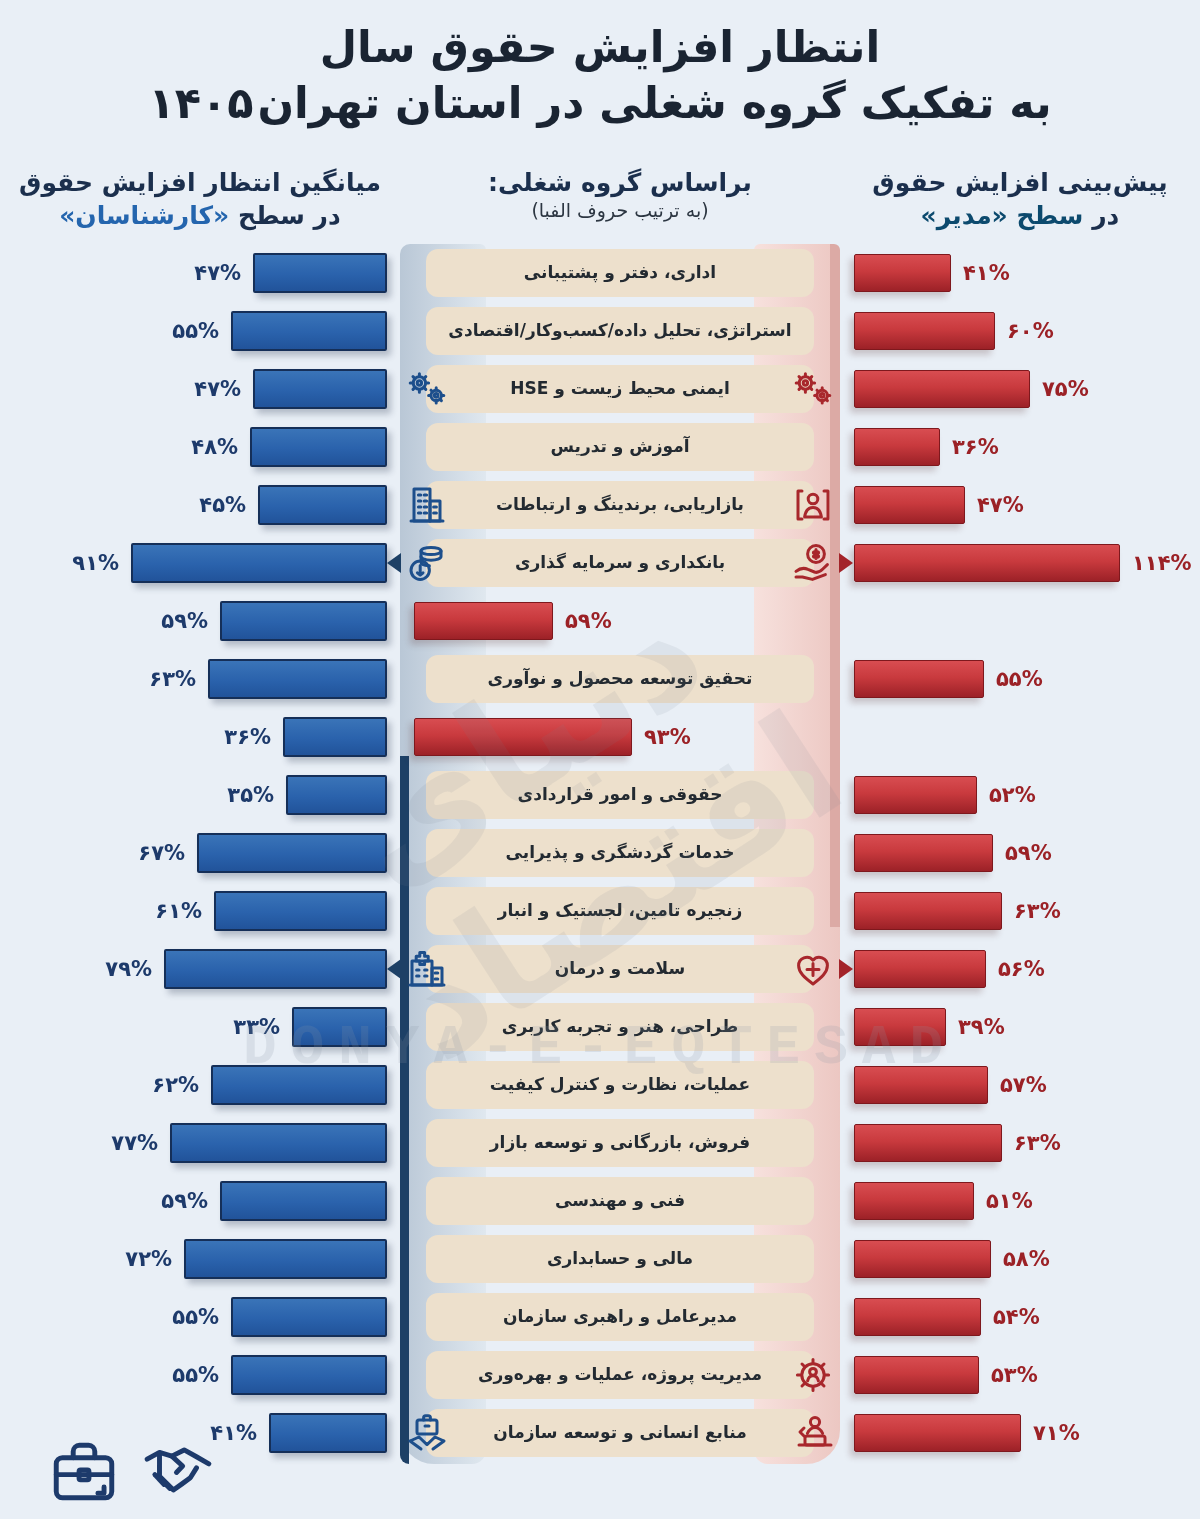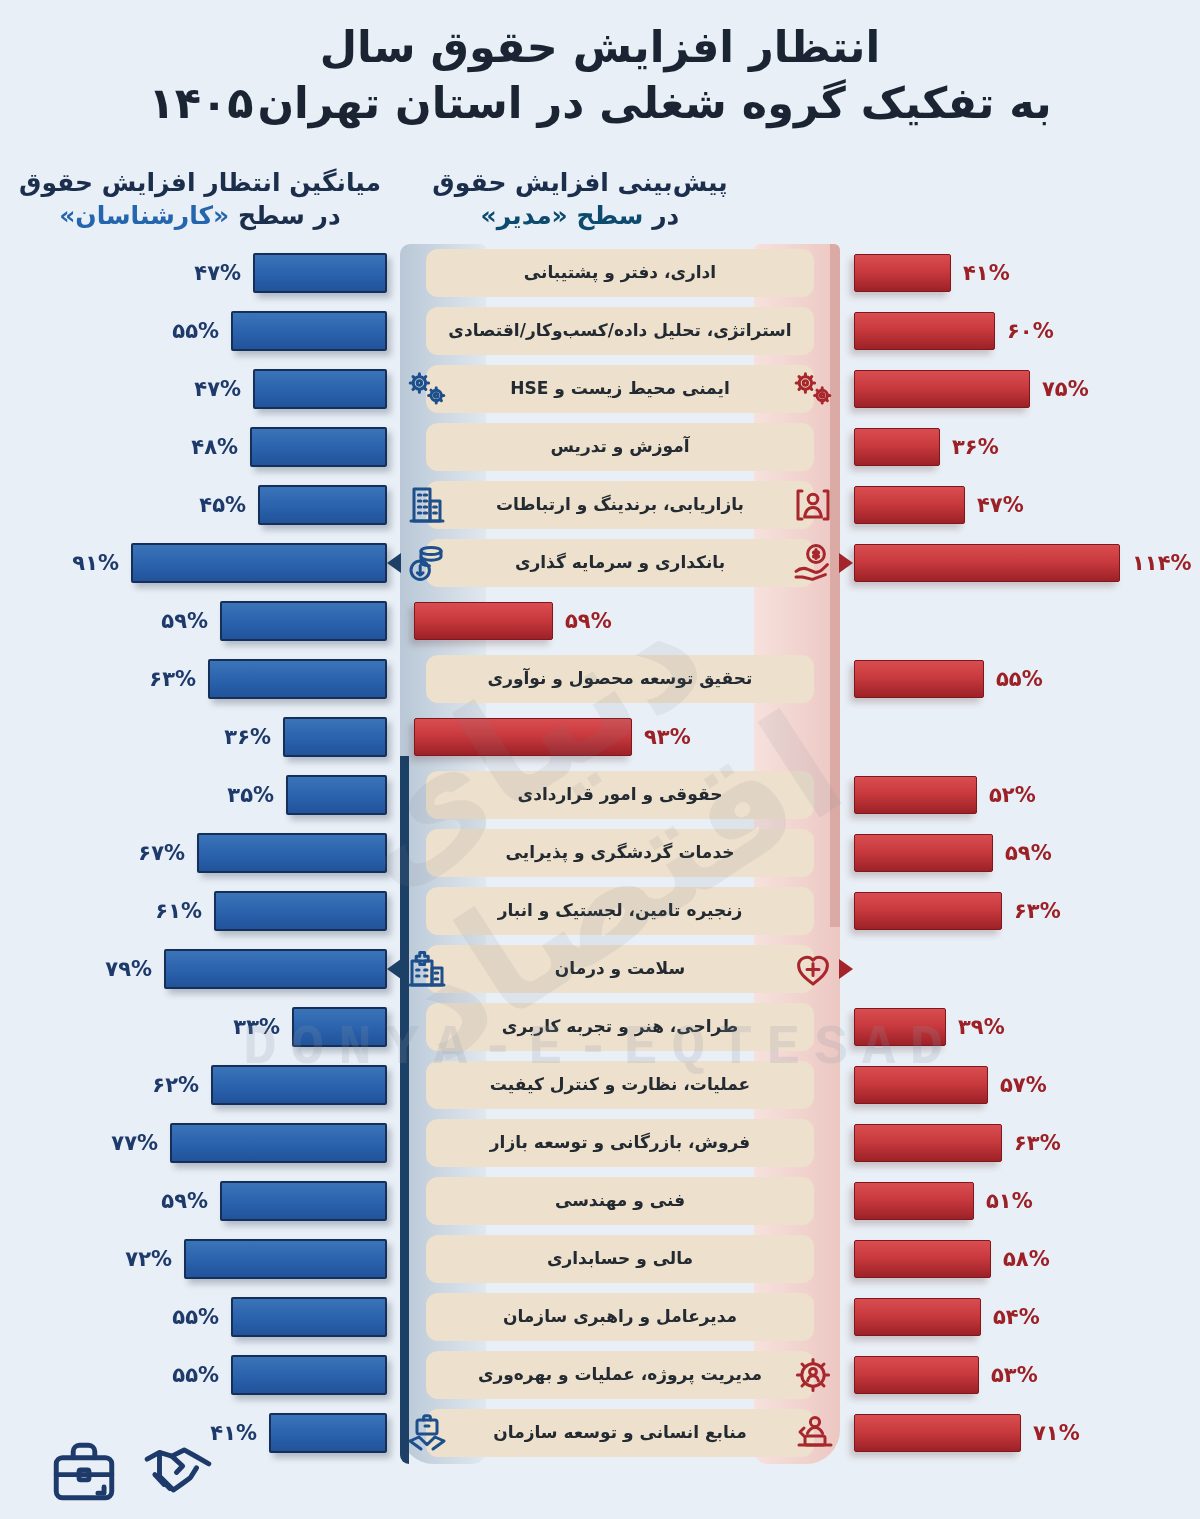--- a/index.html
+++ b/index.html
@@ -89,20 +89,24 @@
       <span class="t-year">۱۴۰۵</span>
         <span class="t-rest">به تفکیک گروه شغلی در استان تهران</span>
     </div>
   </div>
 
   <div class="col-headers">
     <div class="hdr hdr-left">
       <div class="l1">میانگین انتظار افزایش حقوق</div>
       <div class="l2"><span>در سطح </span><span class="hl-blue">«کارشناسان»</span></div>
     </div>
+    <div class="hdr hdr-center">
+      <div class="l1">براساس گروه شغلی:</div>
+      <div class="l2">(به ترتیب حروف الفبا)</div>
+    </div>
     <div class="hdr hdr-right">
       <div class="l1">پیش‌بینی افزایش حقوق</div>
       <div class="l2"><span>در </span><span class="hl-red">سطح «مدیر»</span></div>
     </div>
   </div>
 
   <div class="chart">
     <div class="band band-left"></div>
     <div class="band band-right"></div>
     <div class="rows">
@@ -324,20 +328,24 @@
               </svg>
             </span>
             <div class="card">سلامت و درمان</div>
             <span class="cicon right">
               <svg viewBox="0 0 24 24">
                 <path d="M12 19.5c-4.2-3.1-7.2-5.7-7.2-9.2A4.1 4.1 0 0 1 12 7.6a4.1 4.1 0 0 1 7.2 2.7c0 3.5-3 6.1-7.2 9.2z"></path>
                 <path d="M12 9.2v6M9 12.2h6"></path>
               </svg>
             </span>
             <div class="arrow-r"></div>
+          </div>
+          <div class="zone-right">
+            <div class="rbar" style="width: 130px;"></div>
+            <span class="rval">۵۶%</span>
           </div>
         </div>
         <div class="row">
           <div class="zone-left">
             <span class="lval">۳۳%</span>
             <div class="lbar" style="width: 91px;"></div>
           </div>
           <div class="zone-center">
             <div class="card">طراحی، هنر و تجربه کاربری</div>
           </div>

